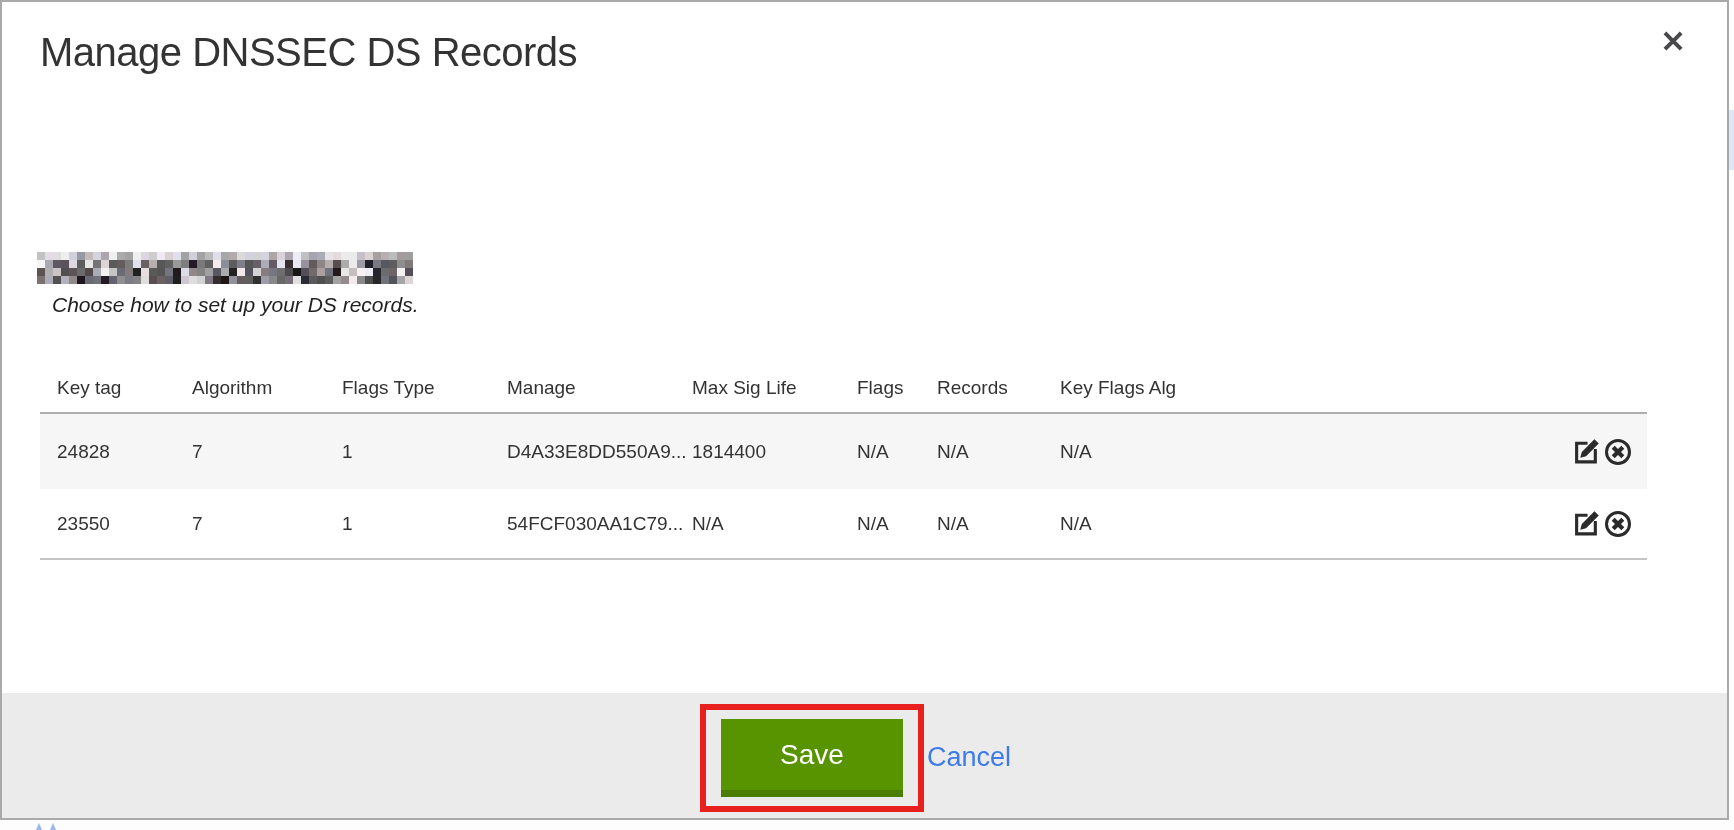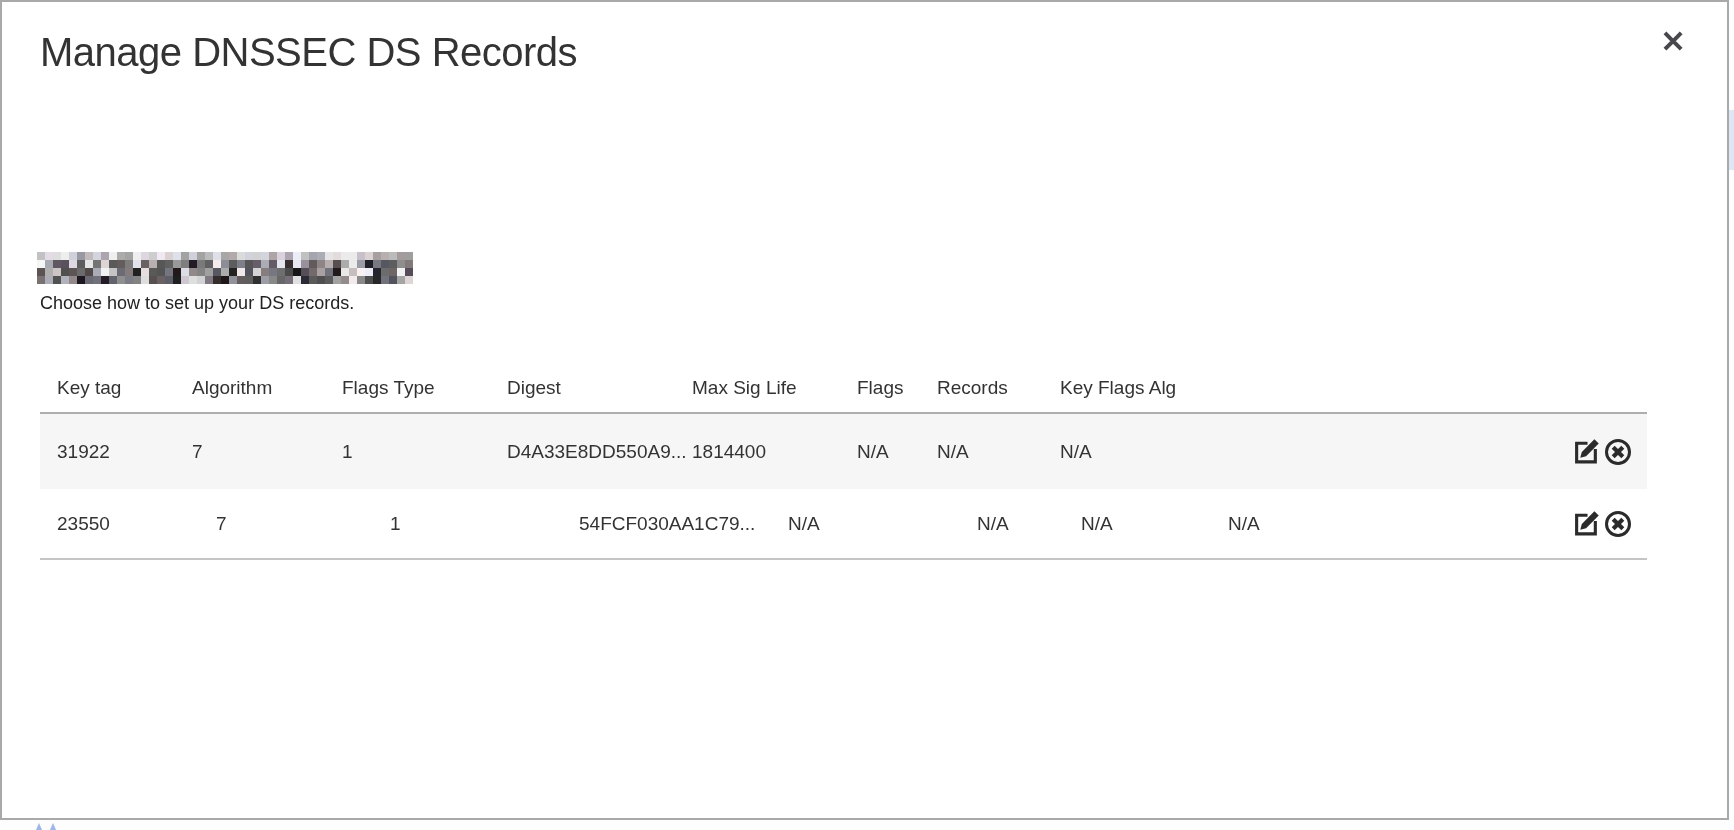--- a/index.html
+++ b/index.html
@@ -17,31 +17,31 @@
     color:#333; letter-spacing:-0.5px; }
 
   .close-btn { position:absolute; top:22px; right:36px; width:36px; height:36px;
     font-size:30px; font-weight:700; color:#48484c; background:none; border:none;
     cursor:pointer; line-height:36px; text-align:center; }
 
   .redacted-domain { position:absolute; left:35px; top:250px; width:376px; height:32px;
     display:grid; grid-template-columns:repeat(47,8px); grid-template-rows:repeat(4,8px); }
   .redacted-domain .px { width:8px; height:8px; }
 
-  .subtitle { position:absolute; left:38px; top:291px; font-size:18px; color:#222; }
+  .subtitle { position:absolute; left:50px; top:291px; font-size:21px; color:#222;font-style:italic; }
 
   .table { position:absolute; left:38px; top:362px; width:1607px; font-size:19px; color:#333; }
   .tr { display:grid;
     grid-template-columns:135px 150px 165px 185px 165px 80px 123px 155px 1fr 62px;
     align-items:center; padding:0 15px 0 17px; }
   .thead .tr { height:48px; }
   .thead .td { font-weight:400; color:#333; }
   .tbody { border-top:2px solid #aeaeae; border-bottom:2px solid #c4c4c4; }
   .tbody .tr:nth-child(1) { height:75px; background:#f6f6f6; }
-  .tbody .tr:nth-child(2) { height:69px; background:#ffffff;gap:24px; }
+  .tbody .tr:nth-child(2) { height:69px; background:#ffffff; }
   .actions-cell { display:flex; justify-content:flex-end; align-items:center; gap:2px; }
   .icon-btn { background:none; border:none; padding:0; cursor:pointer; width:29px; height:28px;
     display:inline-flex; align-items:center; justify-content:center; }
 
   .add-btn { position:absolute; left:42px; top:563px; height:55px; padding:0 30px;
     background:#fff; border:3px solid #5f9408; color:#5c9a1d; font-size:21px;
     font-family:"Liberation Sans", sans-serif; cursor:pointer; }
 
   .footer { position:absolute; left:0; bottom:0; width:100%; height:125px; background:#ebebeb; }
 
@@ -262,31 +262,31 @@
     </div>
 
   <div class="subtitle">Choose how to set up your DS records.</div>
 
   <div class="table">
     <div class="thead">
       <div class="tr" id="header-row">
           <div class="td">Key tag</div>
           <div class="td">Algorithm</div>
           <div class="td">Flags Type</div>
-          <div class="td">Digest</div>
+          <div class="td">Manage</div>
           <div class="td">Max Sig Life</div>
           <div class="td">Flags</div>
           <div class="td">Records</div>
           <div class="td">Key Flags Alg</div>
           <div></div>
         </div>
     </div>
     <div class="tbody" id="table-body">
         <div class="tr">
-          <div class="td">31922</div>
+          <div class="td">24828</div>
           <div class="td">7</div>
           <div class="td">1</div>
           <div class="td">D4A33E8DD550A9...</div>
           <div class="td">1814400</div>
           <div class="td">N/A</div>
           <div class="td">N/A</div>
           <div class="td">N/A</div>
           <div class="td"></div>
           <div class="actions-cell">
             <button class="icon-btn">
@@ -325,14 +325,20 @@
     <circle cx="14" cy="14" r="11.5" fill="none" stroke="#2b2b2b" stroke-width="3"></circle>
     <path d="M9.2 9.2 L18.8 18.8 M18.8 9.2 L9.2 18.8" stroke="#2b2b2b" stroke-width="4.2"></path>
   </svg>
 </button>
           </div>
         </div>
       </div>
   </div>
 
 
+  <div class="footer">
+    <div class="red-annotation">
+      <button class="save-btn">Save</button>
+    </div>
+    <a class="cancel-link">Cancel</a>
+  </div>
 
 </div>
 
 </body></html>

